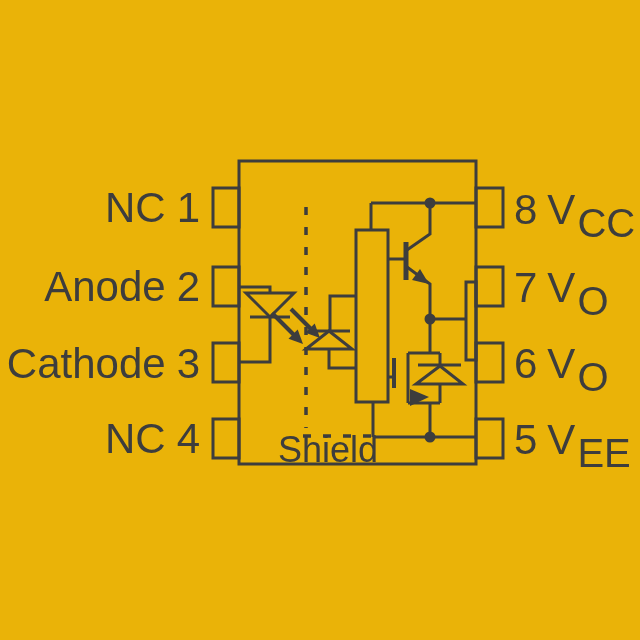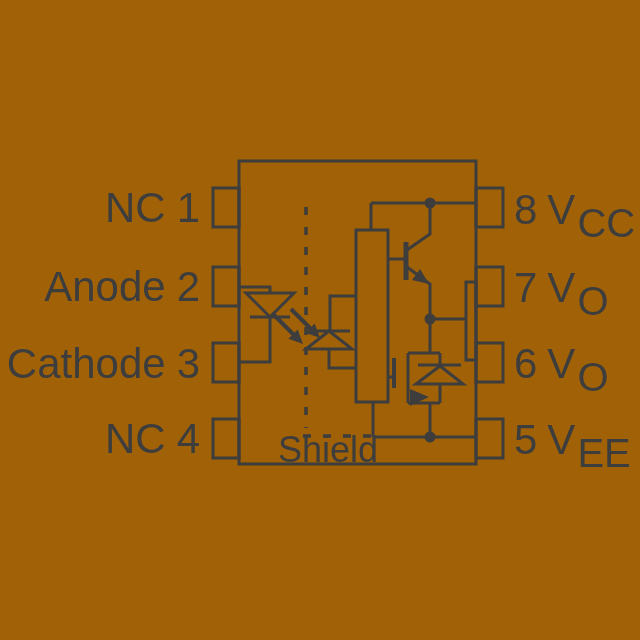--- a/index.html
+++ b/index.html
@@ -1,16 +1,16 @@
 <!DOCTYPE html>
 <html><head>
 <meta charset="utf-8">
 <style>
   html,body{margin:0;padding:0;background:#ffffff;}
-  .stage{position:relative;width:640px;height:640px;background:#a16207;overflow:hidden;}
+  .stage{position:relative;width:640px;height:640px;background:#eab308;overflow:hidden;}
   svg{display:block;}
   text{font-family:"Liberation Sans","DejaVu Sans",sans-serif;fill:#3d3d3d;}
   .pinlbl{font-size:42px;}
   .sublbl{font-size:40px;}
   .shieldlbl{font-size:36px;}
 </style>
 </head>
 <body>
 
 <div class="stage">

